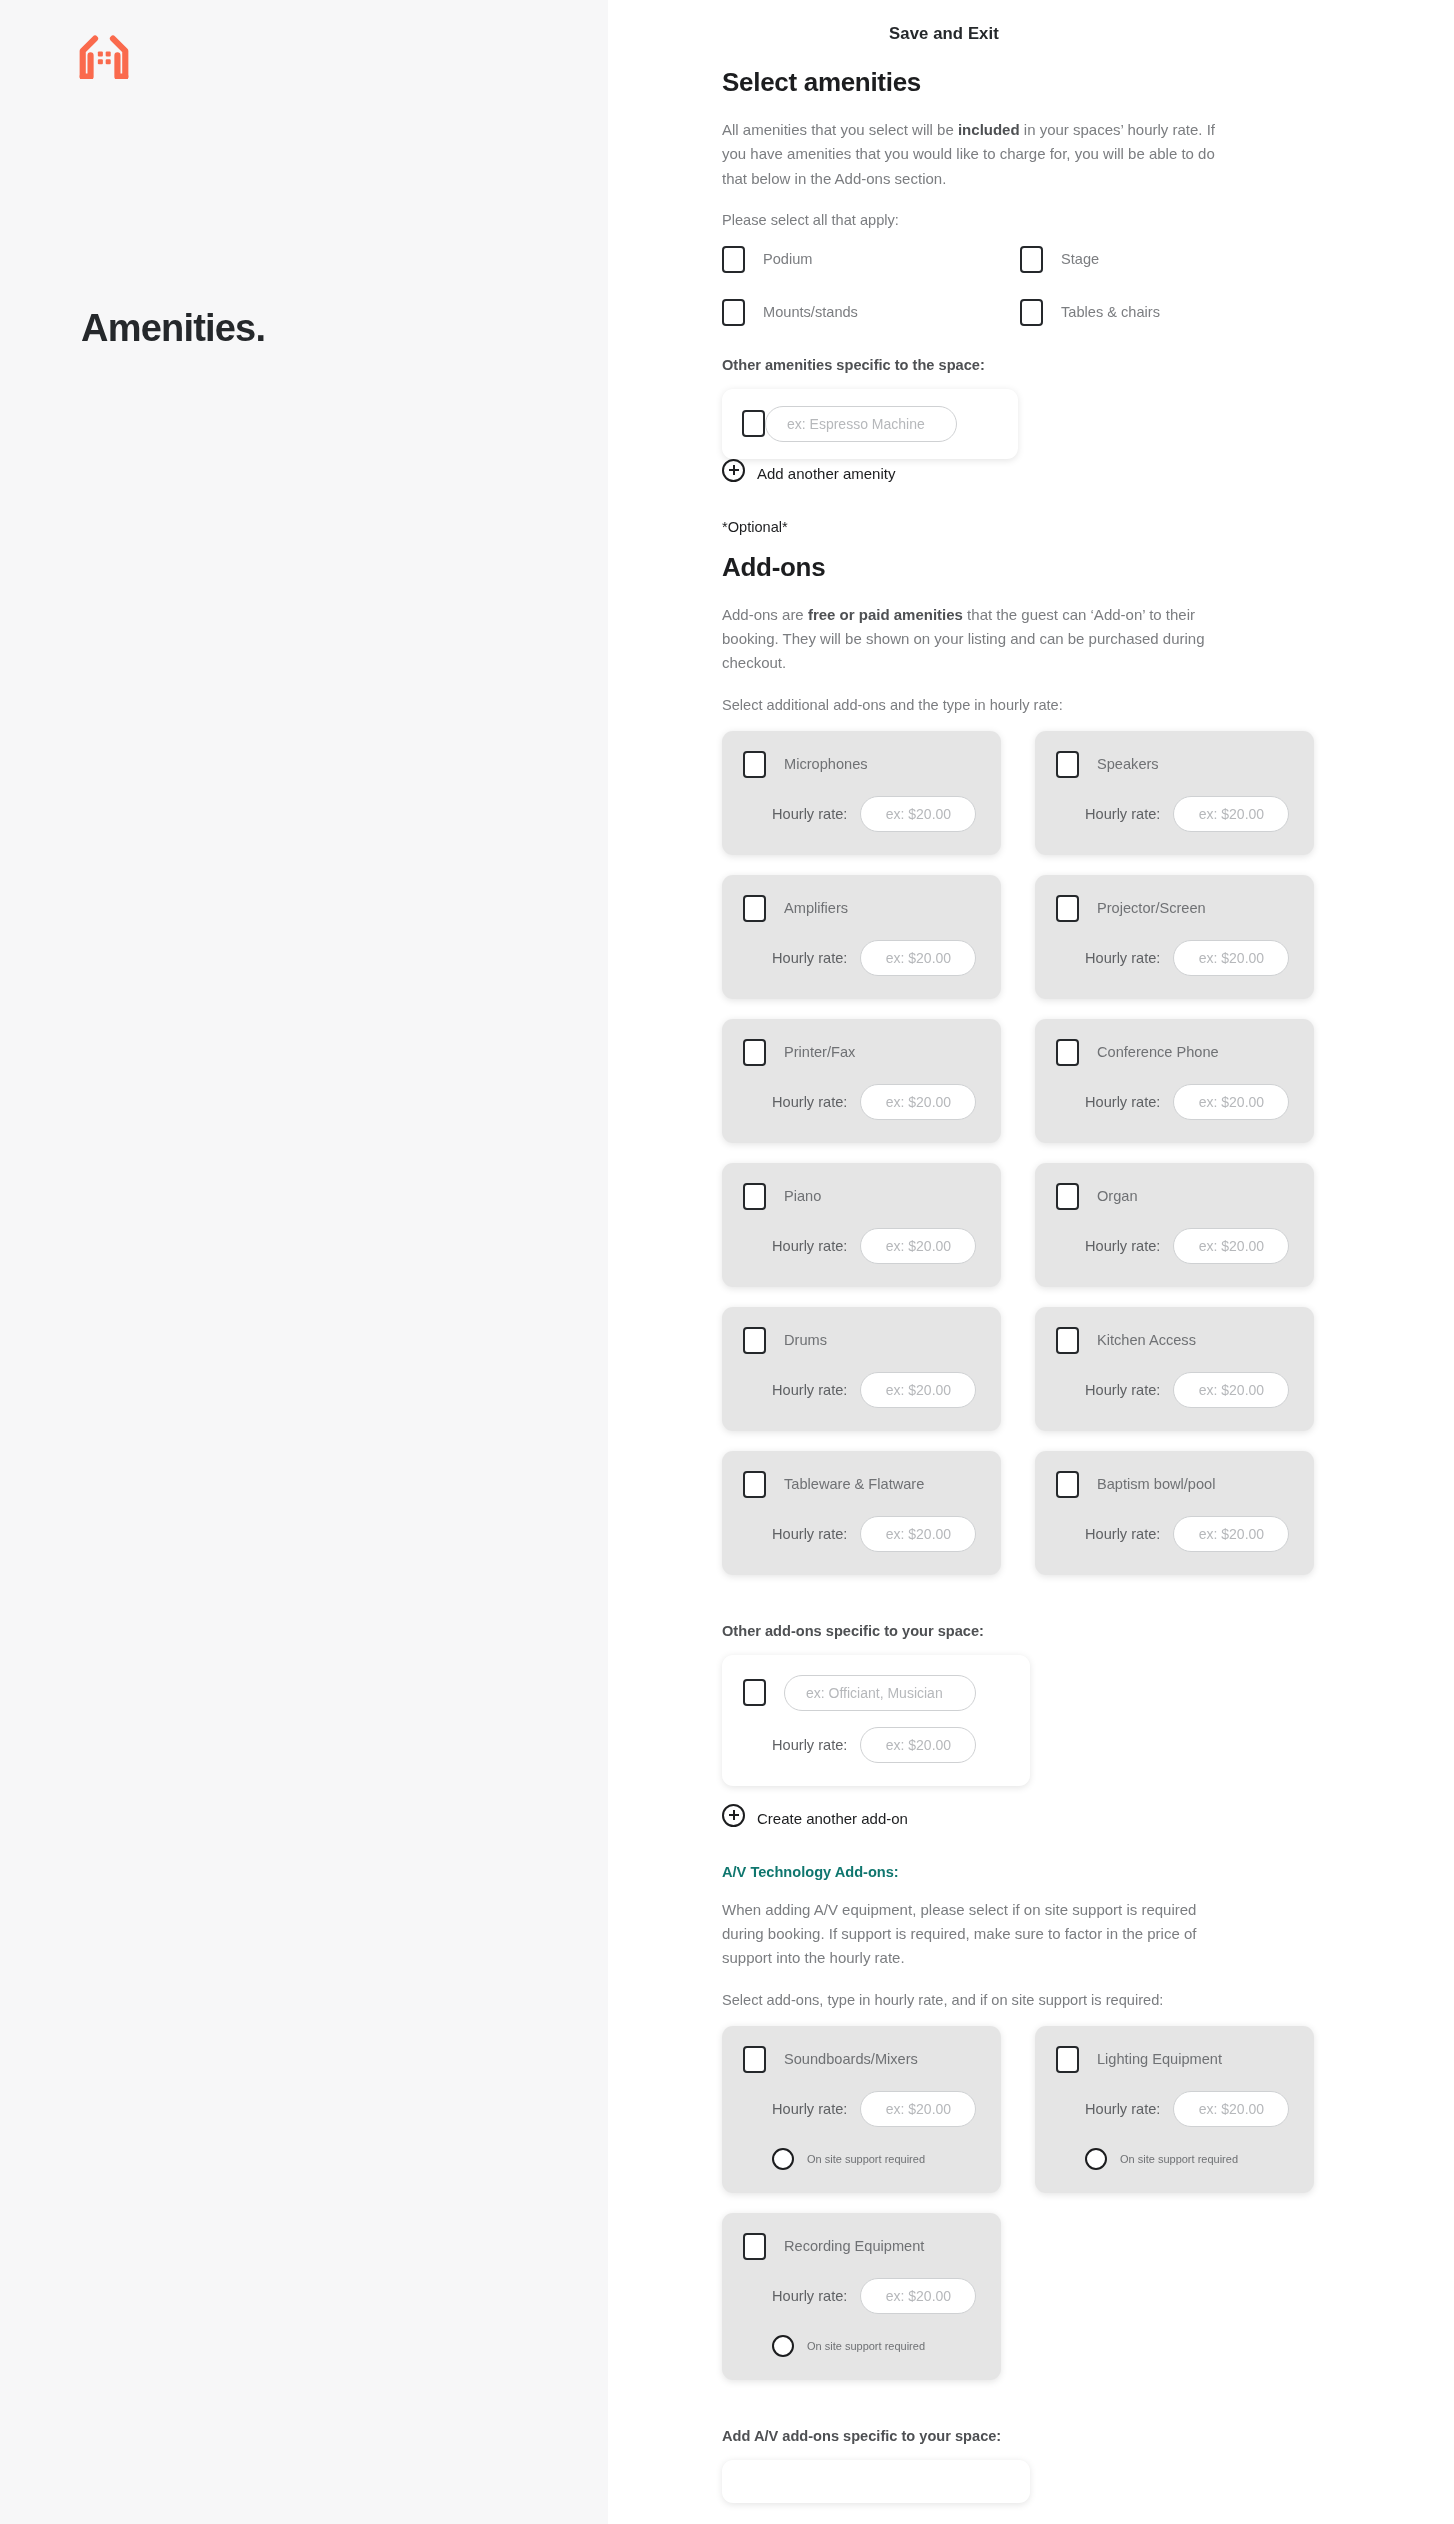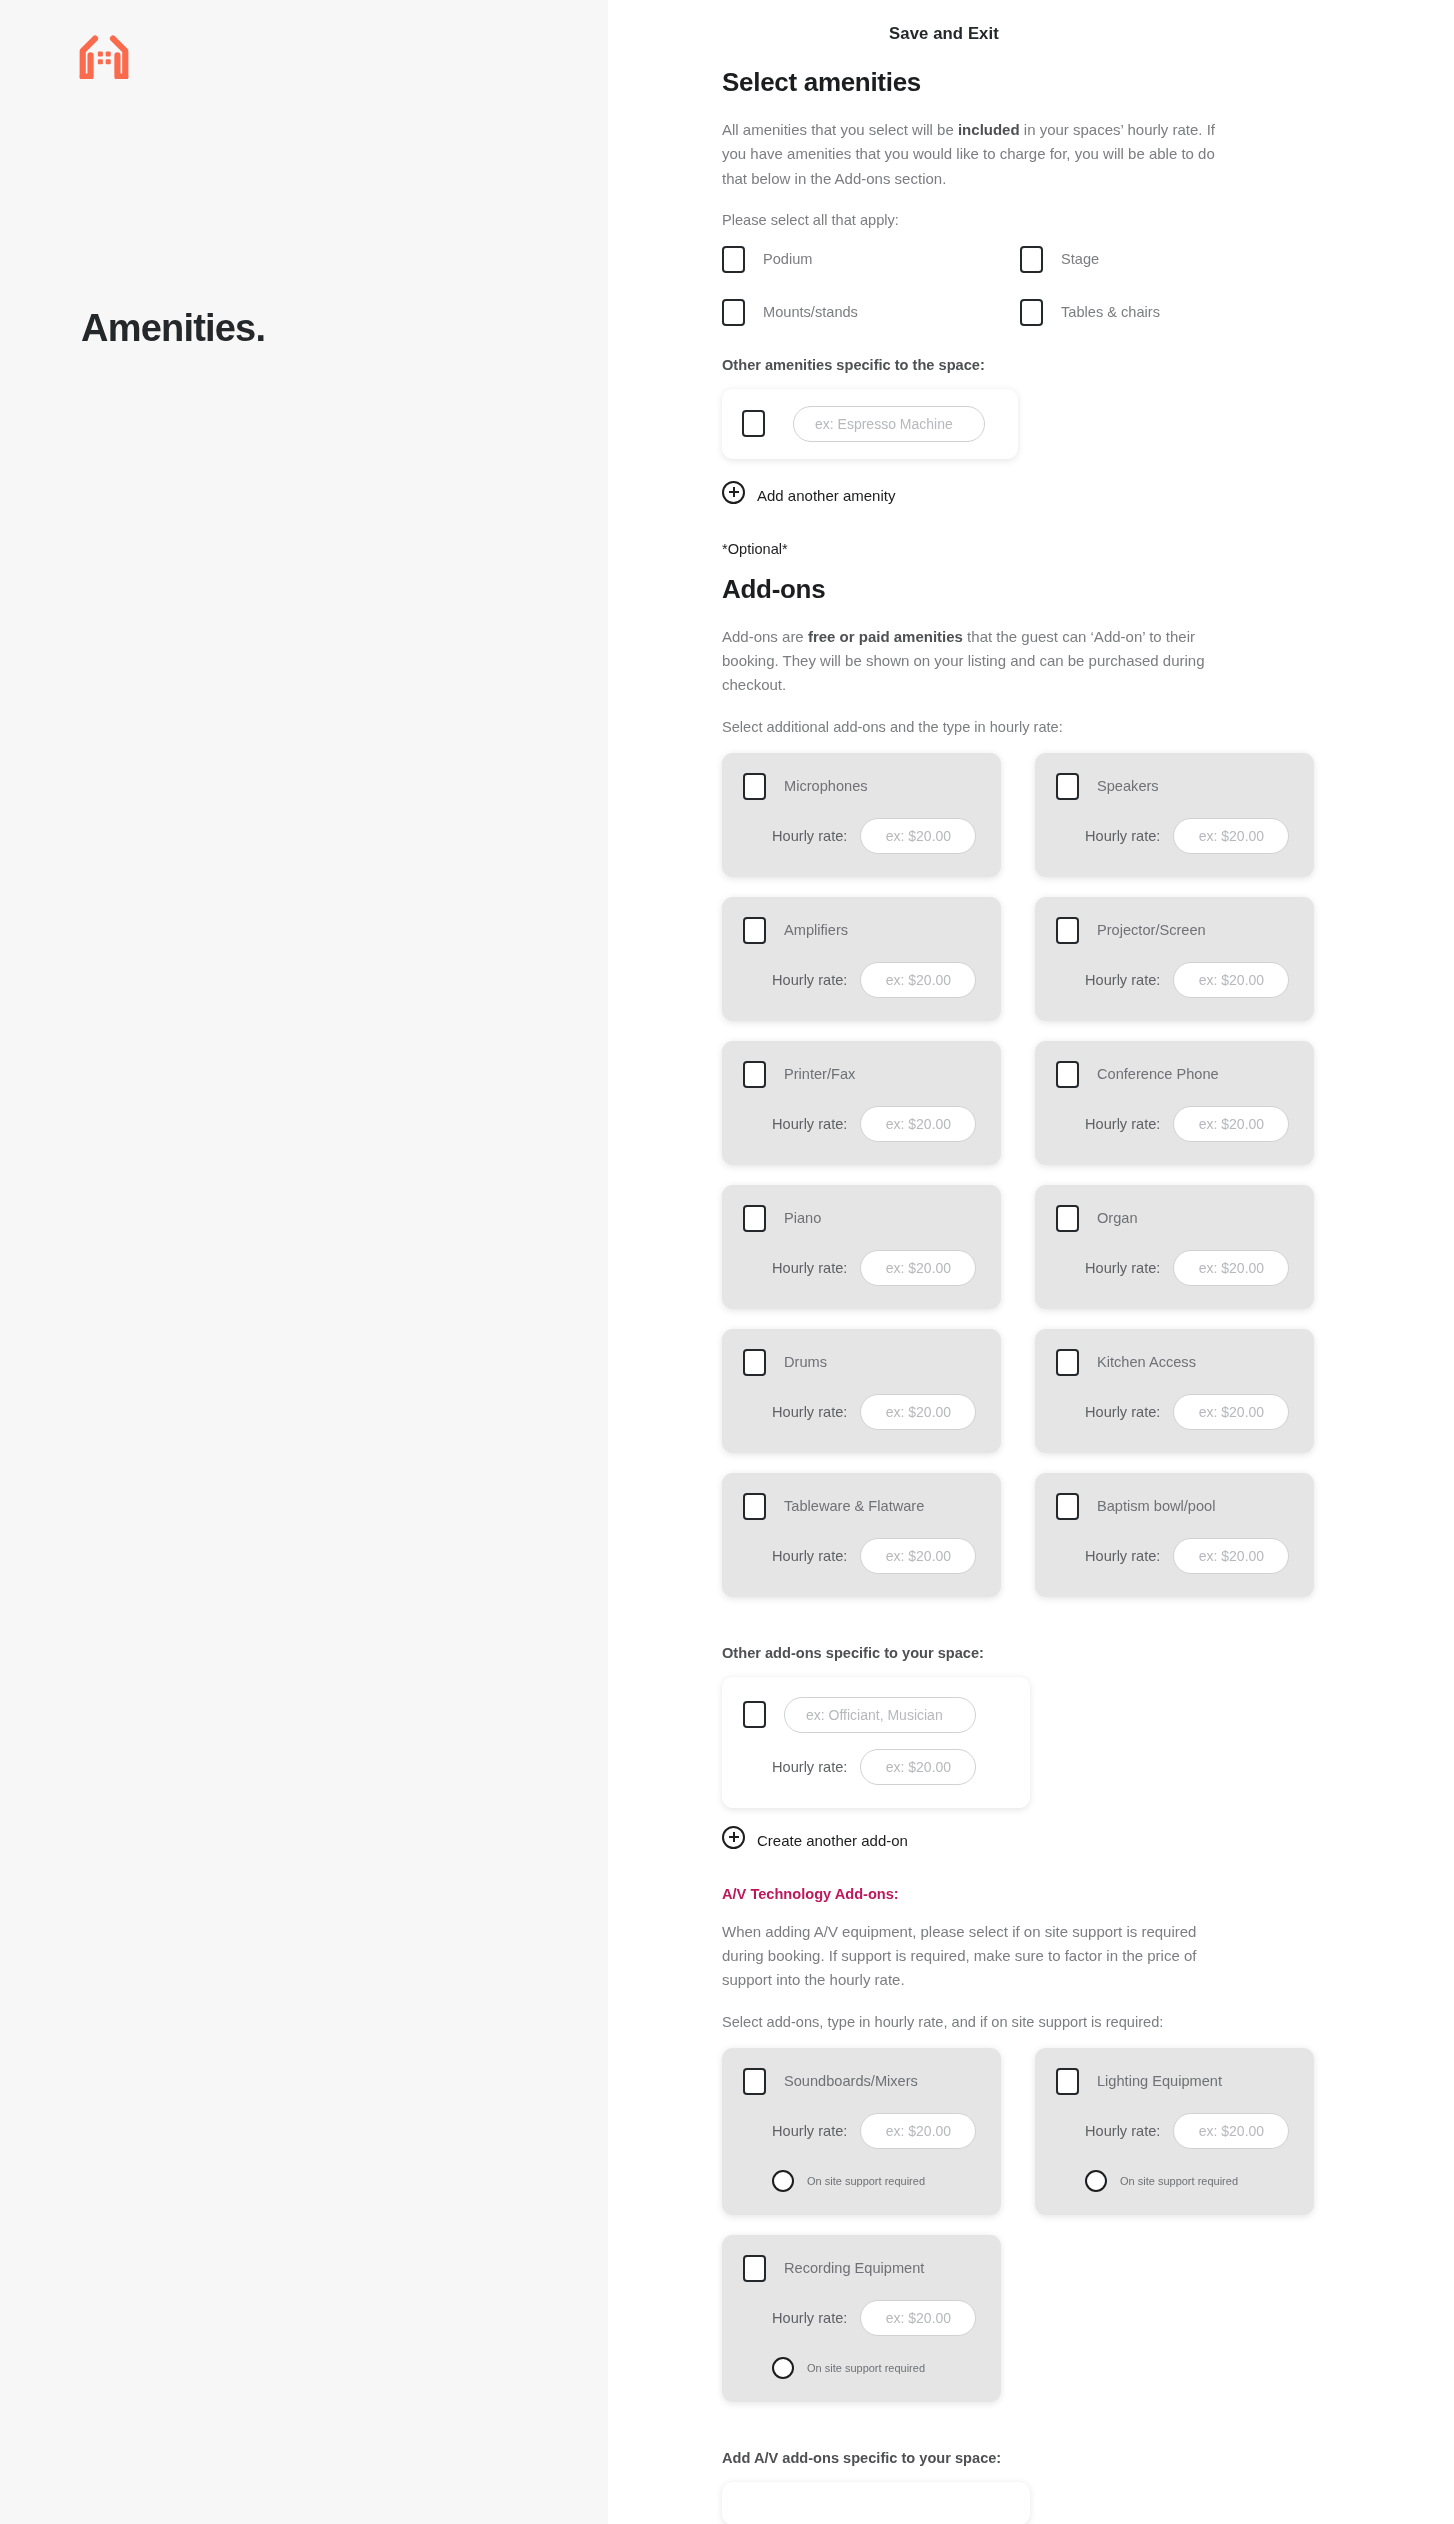--- a/index.html
+++ b/index.html
@@ -194,22 +194,21 @@
   }
   
   .custom-card {
     background: #ffffff;
     border-radius: 11px;
     box-shadow: 0 1.5px 7px rgba(0,0,0,0.10);
     padding: 17px 20px;
     width: 296px;
     display: flex;
     align-items: center;
-    gap: 28px;
-    margin-bottom: 22px;
+    gap: 0;
   }
   .custom-addon-card {
     background: #ffffff;
     border-radius: 11px;
     box-shadow: 0 1.5px 7px rgba(0,0,0,0.10);
     padding: 20px 21px 23px 21px;
     width: 308px;
     margin-bottom: 18px;
   }
   .custom-addon-card .card-head { margin-bottom: 16px; }
@@ -241,21 +240,21 @@
   }
   .optional {
     font-size: 14.6px;
     color: #1c1d1f;
     margin-bottom: 17px;
   }
   .spacer-md { height: 28px; }
   .av-title {
     font-size: 14.6px;
     font-weight: bold;
-    color: #be185d;
+    color: #0f766e;
     margin-bottom: 18px;
   }
 </style>
 </head>
 <body>
 
 <div id="app">
 
   <div class="left-panel">
     <div class="brand-logo">

